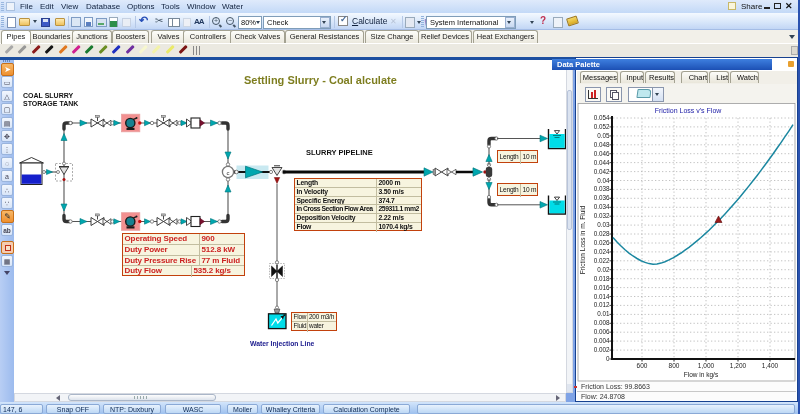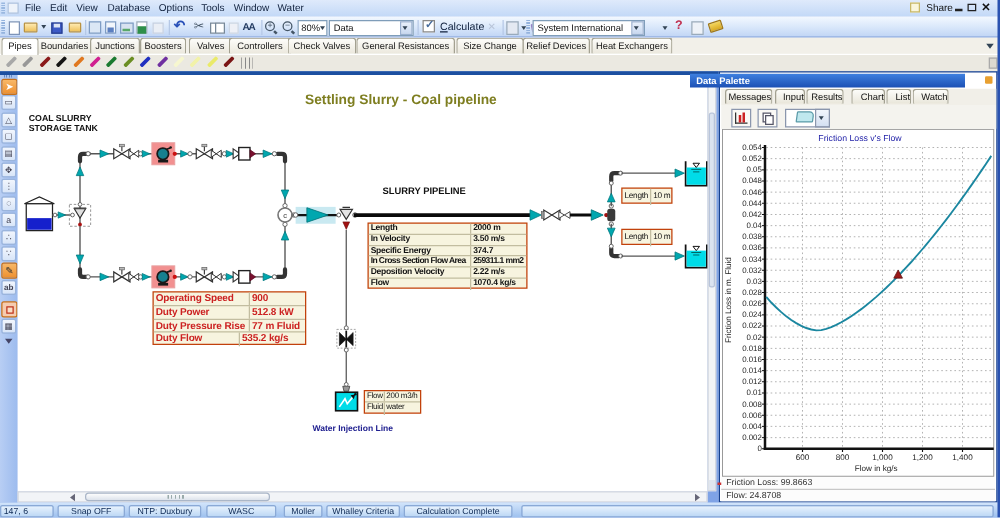--- a/index.html
+++ b/index.html
@@ -63,21 +63,21 @@
 <div class="ab" style="left:172px;top:18px;width:8px;height:9px;background:#fff;border:1px solid #789"></div>
 <div class="ab" style="left:183px;top:18px;width:8px;height:9px;background:#eef0f6;border:1px solid #ccd6e4"></div>
 <div class="ab" style="left:194px;top:17px;font-size:8px;font-weight:bold;color:#223a60;letter-spacing:-1px">AA</div>
 <div class="ab" style="left:209px;top:16px;width:1px;height:12px;background:#b5c8e6"></div>
 <div class="ab" style="left:212px;top:17px;width:8px;height:8px;border:1.4px solid #456;border-radius:50%;font-size:7px;line-height:6px;text-align:center;color:#456">+</div>
 <div class="ab" style="left:219px;top:25px;width:3px;height:1.5px;background:#456;transform:rotate(45deg)"></div>
 <div class="ab" style="left:226px;top:17px;width:8px;height:8px;border:1.4px solid #456;border-radius:50%;font-size:7px;line-height:6px;text-align:center;color:#456">−</div>
 <div class="ab" style="left:233px;top:25px;width:3px;height:1.5px;background:#456;transform:rotate(45deg)"></div>
 <div class="ab" style="left:238px;top:16px;width:24px;height:13px;background:#fff;border:1px solid #7f9db9;font-size:7.5px;line-height:12px;padding-left:2px;color:#111">80%</div>
 <div class="ab" style="left:256px;top:21px;width:0;height:0;border:2.5px solid transparent;border-top:3.5px solid #345"></div>
-<div class="ab" style="left:263px;top:16px;width:68px;height:13px;background:#fff;border:1px solid #7f9db9;font-size:7.5px;line-height:12px;padding-left:3px;color:#111">Data</div>
+<div class="ab" style="left:263px;top:16px;width:68px;height:13px;background:#fff;border:1px solid #7f9db9;font-size:7.5px;line-height:12px;padding-left:3px;color:#111">Check</div>
 <div class="ab" style="left:320px;top:17px;width:10px;height:11px;background:linear-gradient(#e8f0fb,#c8d8f0);border:1px solid #9ab0d0"></div>
 <div class="ab" style="left:322px;top:21px;width:0;height:0;border:2.5px solid transparent;border-top:3.5px solid #345"></div>
 <div class="ab" style="left:334px;top:16px;width:1px;height:12px;background:#b5c8e6"></div>
 <div class="ab" style="left:338px;top:16px;width:10px;height:10px;background:#fff;border:1px solid #888">
     <div style="position:absolute;left:1px;top:-3px;font-size:9px;color:#456a9a;font-weight:bold">✓</div>
   </div>
 <div class="ab" style="left:352px;top:16px;font-size:8.5px;color:#10203c"><u>C</u>alculate</div>
 <div class="ab" style="left:390px;top:17px;font-size:8px;color:#b8c4d8">✕</div>
 <div class="ab" style="left:402px;top:16px;width:1px;height:12px;background:#b5c8e6"></div>
 <div class="ab" style="left:405px;top:17px;width:10px;height:11px;background:#e4e9f2;border:1px solid #9ab"></div>
@@ -148,21 +148,21 @@
 <div class="ab" style="left:566px;top:60px;width:7px;height:333px;background:#f2f4f7;border:1px solid #d4d8e0"></div>
 <div class="ab" style="left:567px;top:61px;width:5px;height:8px;background:#dfe5ef"></div>
 <div class="ab" style="left:567px;top:384px;width:5px;height:8px;background:#dfe5ef"></div>
 <div class="ab" style="left:567px;top:90px;width:5px;height:140px;background:#dbe3f0;border:1px solid #b8c4da;border-radius:2px"></div>
 <div class="ab" style="left:14px;top:393px;width:552px;height:9px;background:#f2f4f7;border:1px solid #d4d8e0"></div>
 <div class="ab" style="left:53px;top:394px;width:0;height:0;border:3px solid transparent;border-right:4px solid #667;margin-top:1px"></div>
 <div class="ab" style="left:556px;top:395px;width:0;height:0;border:3px solid transparent;border-left:4px solid #667"></div>
 <div class="ab" style="left:68px;top:394px;width:148px;height:7px;background:linear-gradient(#fdfdfd,#dde3ec);border:1px solid #aab6c8;border-radius:3px"></div>
 <div class="ab" style="left:134px;top:396px;width:14px;height:3px;background:repeating-linear-gradient(90deg,#9aa 0 1px,transparent 1px 3px)"></div>
 <div class="ab" style="left:23px;top:92px;font-size:7px;font-weight:bold;color:#111;line-height:8px">COAL SLURRY<br>STORAGE TANK</div>
-<div class="ab" style="left:244px;top:74px;font-size:11px;font-weight:bold;color:#7e7e20">Settling Slurry - Coal pipeline</div>
+<div class="ab" style="left:244px;top:74px;font-size:11px;font-weight:bold;color:#7e7e20">Settling Slurry - Coal alculate</div>
 <div class="ab" style="left:306px;top:148px;font-size:7.5px;font-weight:bold;color:#111">SLURRY PIPELINE</div>
 <div class="ab" style="left:250px;top:340px;font-size:6.8px;font-weight:bold;color:#202090;white-space:nowrap">Water Injection Line</div>
 <svg class="ab" style="left:14px;top:60px" width="552" height="333" viewBox="14 60 552 333">
     <line x1="64" y1="130" x2="64" y2="215" stroke="#555" stroke-width="1.1"></line>
     <polygon points="61,140.5 67,140.5 64,133.5" fill="#00a7af" stroke="#00767c" stroke-width="0.6"></polygon>
     <polygon points="61,204 67,204 64,211" fill="#00a7af" stroke="#00767c" stroke-width="0.6"></polygon>
     <line x1="228" y1="130" x2="228" y2="166" stroke="#555" stroke-width="1.1"></line>
     <line x1="228" y1="178" x2="228" y2="215" stroke="#555" stroke-width="1.1"></line>
     <polygon points="225,152 231,152 228,159" fill="#00a7af" stroke="#00767c" stroke-width="0.6"></polygon>
     <polygon points="225,192 231,192 228,185" fill="#00a7af" stroke="#00767c" stroke-width="0.6"></polygon>

